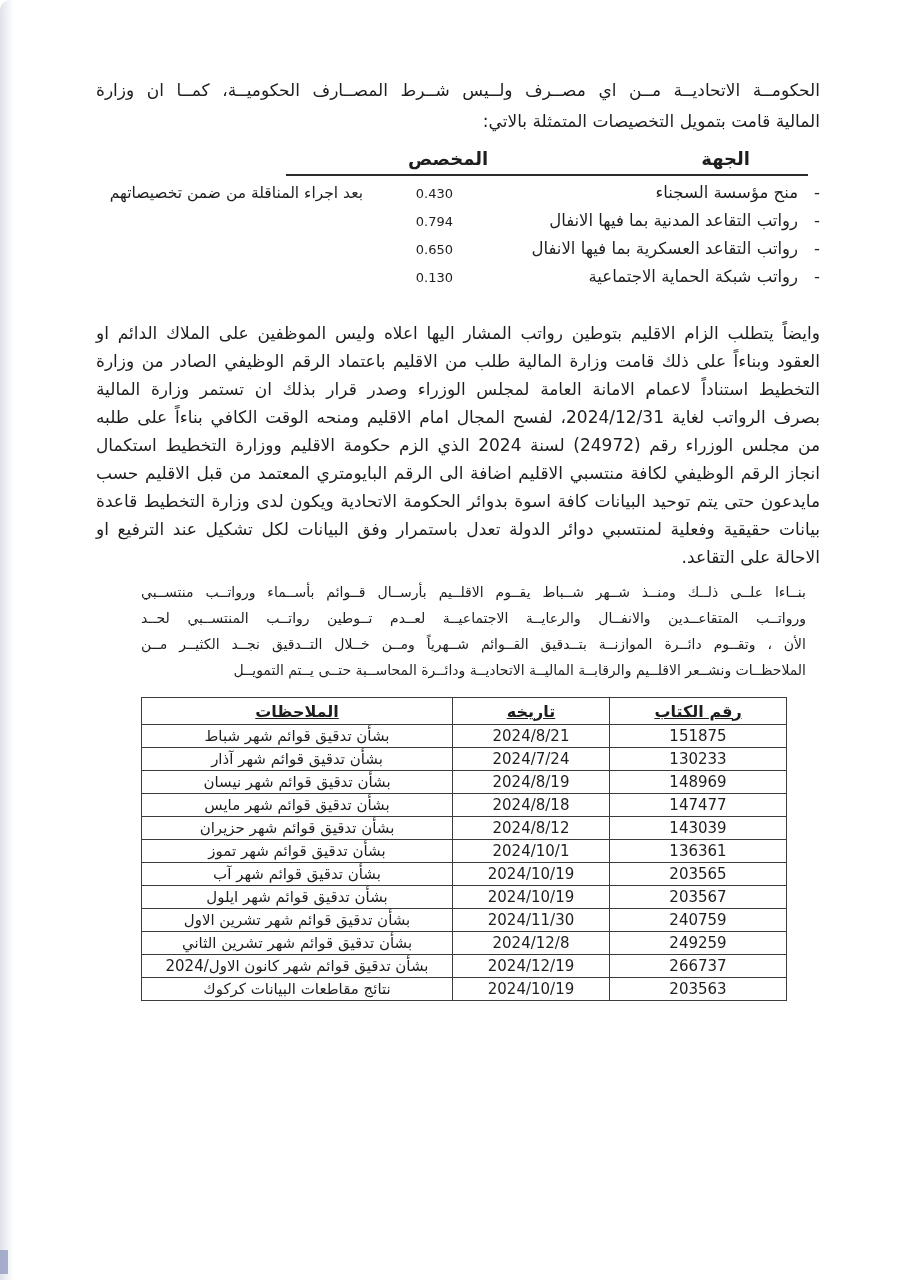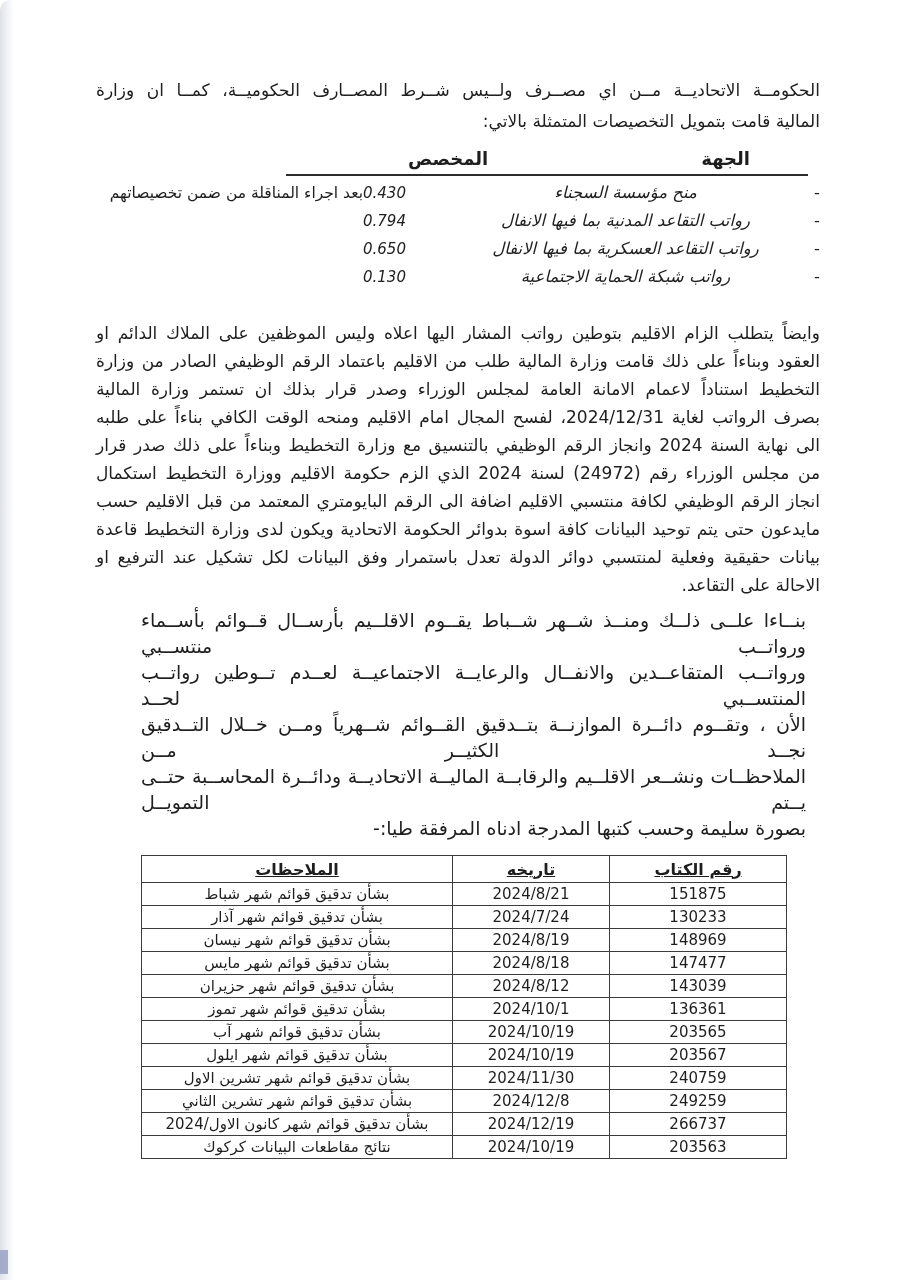--- a/index.html
+++ b/index.html
@@ -29,28 +29,28 @@
   
   .alloc-head{
     display:flex;justify-content:space-between;box-sizing:border-box;
     width:522px;margin:9px 12px 2px 0;padding:0 58px 2px 122px;
     border-bottom:2px solid #2c2c2c;
     font-weight:bold;font-size:18px;line-height:26px;
   }
   .alloc-rows{margin-top:3px;}
   .alloc-row{display:flex;align-items:baseline;font-size:16.5px;line-height:27px;}
   .alloc-row .dash{width:22px;}
-  .alloc-row .entity{width:345px;text-align:center;font-style:italic;}
-  .alloc-row .value{width:90px;text-align:left;direction:ltr;font-size:15px;font-style:italic;}
+  .alloc-row .entity{width:345px;text-align:right;}
+  .alloc-row .value{width:90px;text-align:right;direction:ltr;font-size:13px;}
   .alloc-row .note{flex:1;font-size:15.5px;}
   
   .para1{margin-top:28px;}
   .para1 .jline{font-size:17px;line-height:28px;}
   .para2{margin:8px 14px 0 20px;}
-  .para2 .jline{font-size:19px;line-height:26px;margin-left:25px;}
+  .para2 .jline{font-size:14px;line-height:26px;margin-left:25px;}
   
   table.letters{
     border-collapse:collapse;margin:14px 33px 0 0;table-layout:fixed;
   }
   table.letters th,table.letters td{
     border:1px solid #3c3c3c;padding:0 4px;text-align:center;overflow:hidden;
   }
   table.letters th{font-size:16px;font-weight:bold;height:26px;text-decoration:underline;}
   table.letters td{font-size:15px;height:22px;}
   td.ltr{direction:ltr;font-size:15.5px;}
@@ -106,35 +106,33 @@
         <span class="note"></span>
       </div>
     </div>
 
   <div class="para1">
 
   <div class="jline">وايضاً يتطلب الزام الاقليم بتوطين رواتب المشار اليها اعلاه وليس الموظفين على الملاك الدائم او</div>
       <div class="jline">العقود وبناءاً على ذلك قامت وزارة المالية طلب من الاقليم باعتماد الرقم الوظيفي الصادر من وزارة</div>
       <div class="jline">التخطيط استناداً لاعمام الامانة العامة لمجلس الوزراء وصدر قرار بذلك ان تستمر وزارة المالية</div>
       <div class="jline">بصرف الرواتب لغاية 2024/12/31، لفسح المجال امام الاقليم ومنحه الوقت الكافي بناءاً على طلبه</div>
-      <div class="jline">الى نهاية السنة 2024 وانجاز الرقم الوظيفي بالتنسيق مع وزارة التخطيط وبناءاً على ذلك صدر قرار</div>
       <div class="jline">من مجلس الوزراء رقم (24972) لسنة 2024 الذي الزم حكومة الاقليم ووزارة التخطيط استكمال</div>
       <div class="jline">انجاز الرقم الوظيفي لكافة منتسبي الاقليم اضافة الى الرقم البايومتري المعتمد من قبل الاقليم حسب</div>
       <div class="jline">مايدعون حتى يتم توحيد البيانات كافة اسوة بدوائر الحكومة الاتحادية ويكون لدى وزارة التخطيط قاعدة</div>
       <div class="jline">بيانات حقيقية وفعلية لمنتسبي دوائر الدولة تعدل باستمرار وفق البيانات لكل تشكيل عند الترفيع او</div>
       <div class="jline">الاحالة على التقاعد.</div>
     </div>
 
   <div class="para2">
 
   <div class="jline">بنــاءا علــى ذلــك ومنــذ شــهر شــباط يقــوم الاقلــيم بأرســال قــوائم بأســماء ورواتــب منتســبي</div>
       <div class="jline">ورواتــب المتقاعــدين والانفــال والرعايــة الاجتماعيــة لعــدم تــوطين رواتــب المنتســبي لحــد</div>
       <div class="jline">الأن ، وتقــوم دائــرة الموازنــة بتــدقيق القــوائم شــهرياً ومــن خــلال التــدقيق نجــد الكثيــر مــن</div>
       <div class="jline">الملاحظــات ونشــعر الاقلــيم والرقابــة الماليــة الاتحاديــة ودائــرة المحاســبة حتــى يــتم التمويــل</div>
-      <div class="jline">بصورة سليمة وحسب كتبها المدرجة ادناه المرفقة طيا:-</div>
     </div>
 
   <table class="letters">
     <colgroup>
       <col class="c-number">
         <col class="c-date">
         <col class="c-notes">
     </colgroup>
     <thead>
       <tr>

